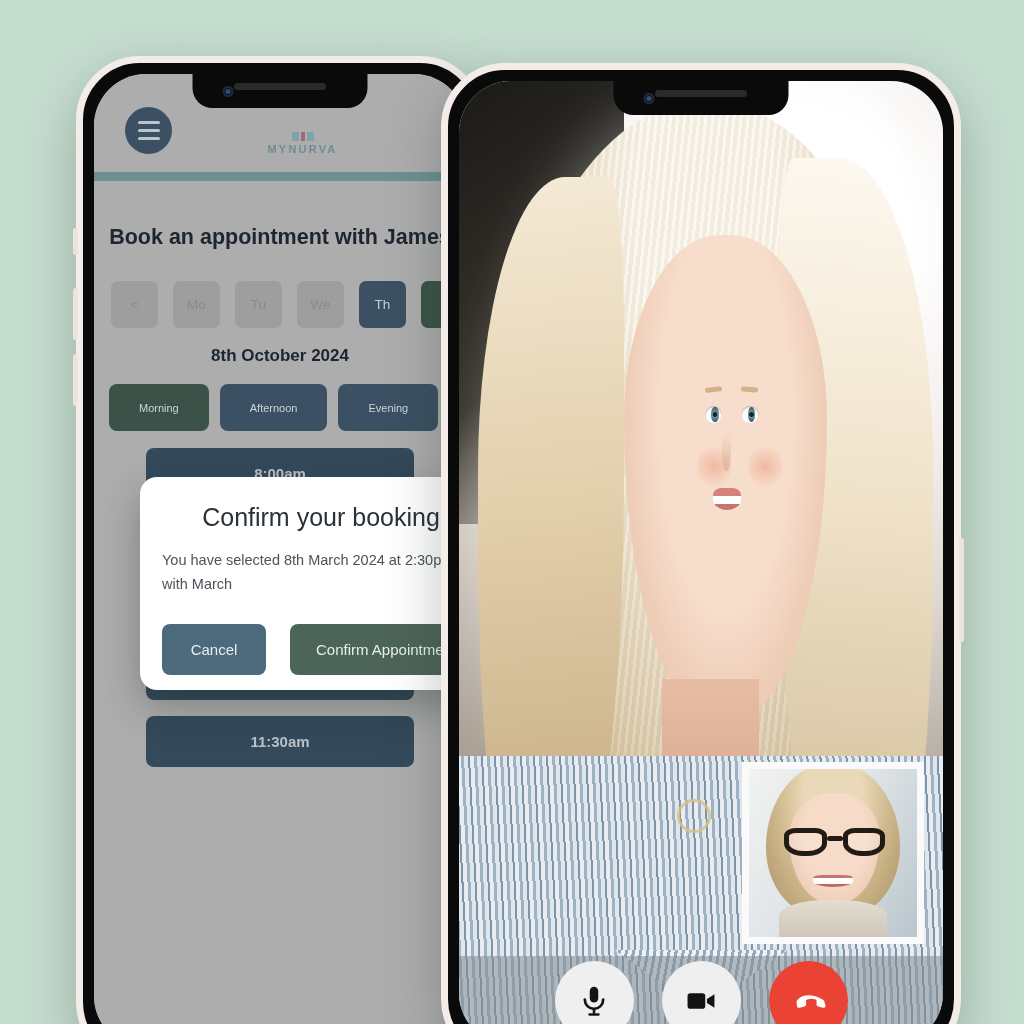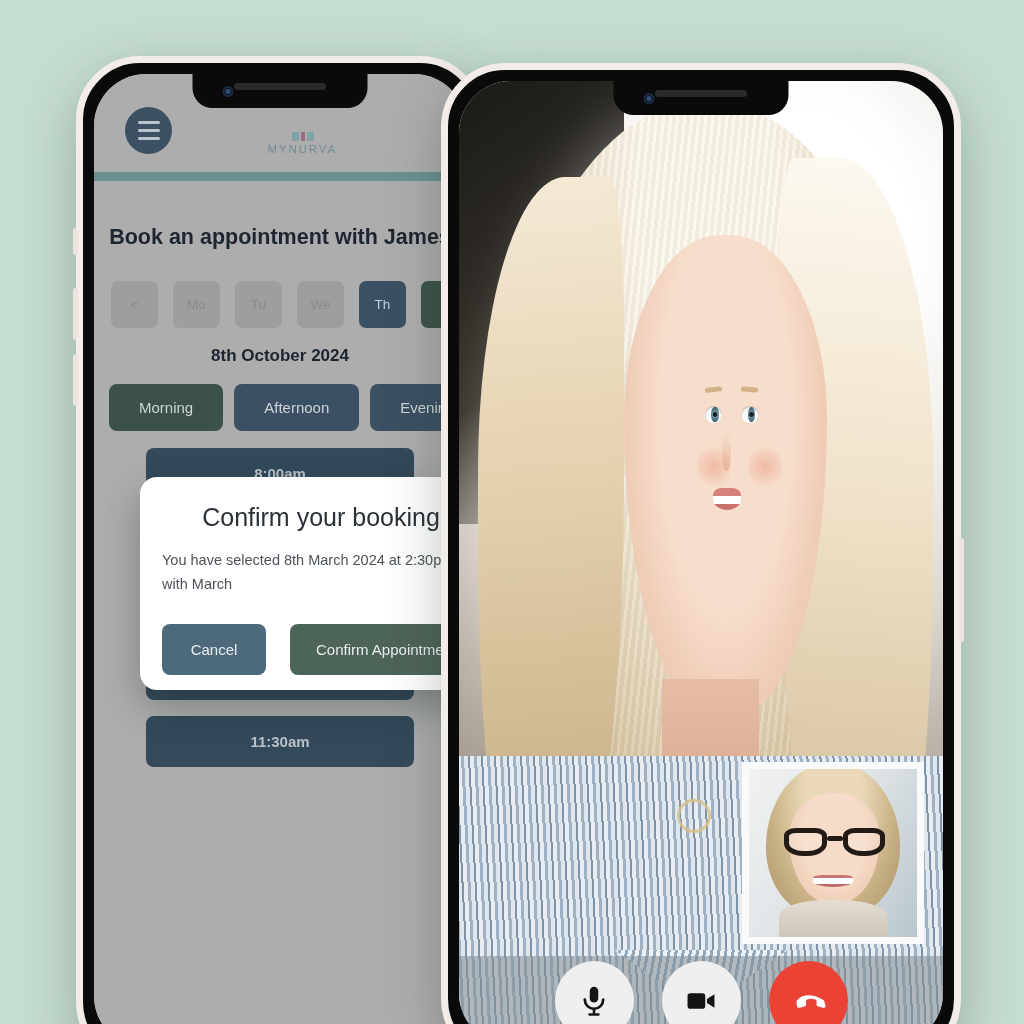--- a/index.html
+++ b/index.html
@@ -101,21 +101,21 @@
     border-radius: 2px;
     background: #b9c4cb;
   }
   .brand {
     position: absolute;
     left: 0; right: 0; top: 58px;
     text-align: center;
     font-size: 11px;
     letter-spacing: 2.2px;
     color: #6e8d92;
-    font-weight: 400;
+    font-weight: 700;
     margin-left: 45px;
   }
   .brand .mark {
     display: block;
     margin: 0 auto 2px;
     width: 22px; height: 9px;
     background: linear-gradient(90deg,#7fa3a6 0 32%, transparent 32% 42%, #9d6b7e 42% 58%, transparent 58% 68%, #7fa3a6 68% 100%);
     border-radius: 2px 2px 0 0;
   }
   .teal-bar { height: 9px; background: #6c9092; }
@@ -163,21 +163,21 @@
   .part-strip {
     display: flex;
     gap: 11px;
     margin-top: 18px;
   }
   .part-btn {
     height: 47px;
     flex: 0 0 auto;
     border-radius: 8px;
     display: flex; align-items: center; justify-content: center;
-    font-size: 15px;
+    font-size: 11px;
     color: #cdd5d8;
     padding: 0 30px;
     white-space: nowrap;
   }
   .part-btn.green { background: #3c5147; }
   .part-btn.dark  { background: #3b5062; }
   .slot-list { margin-top: 17px; }
   .slot {
     height: 51px;
     margin: 0 37px 16px 37px;

